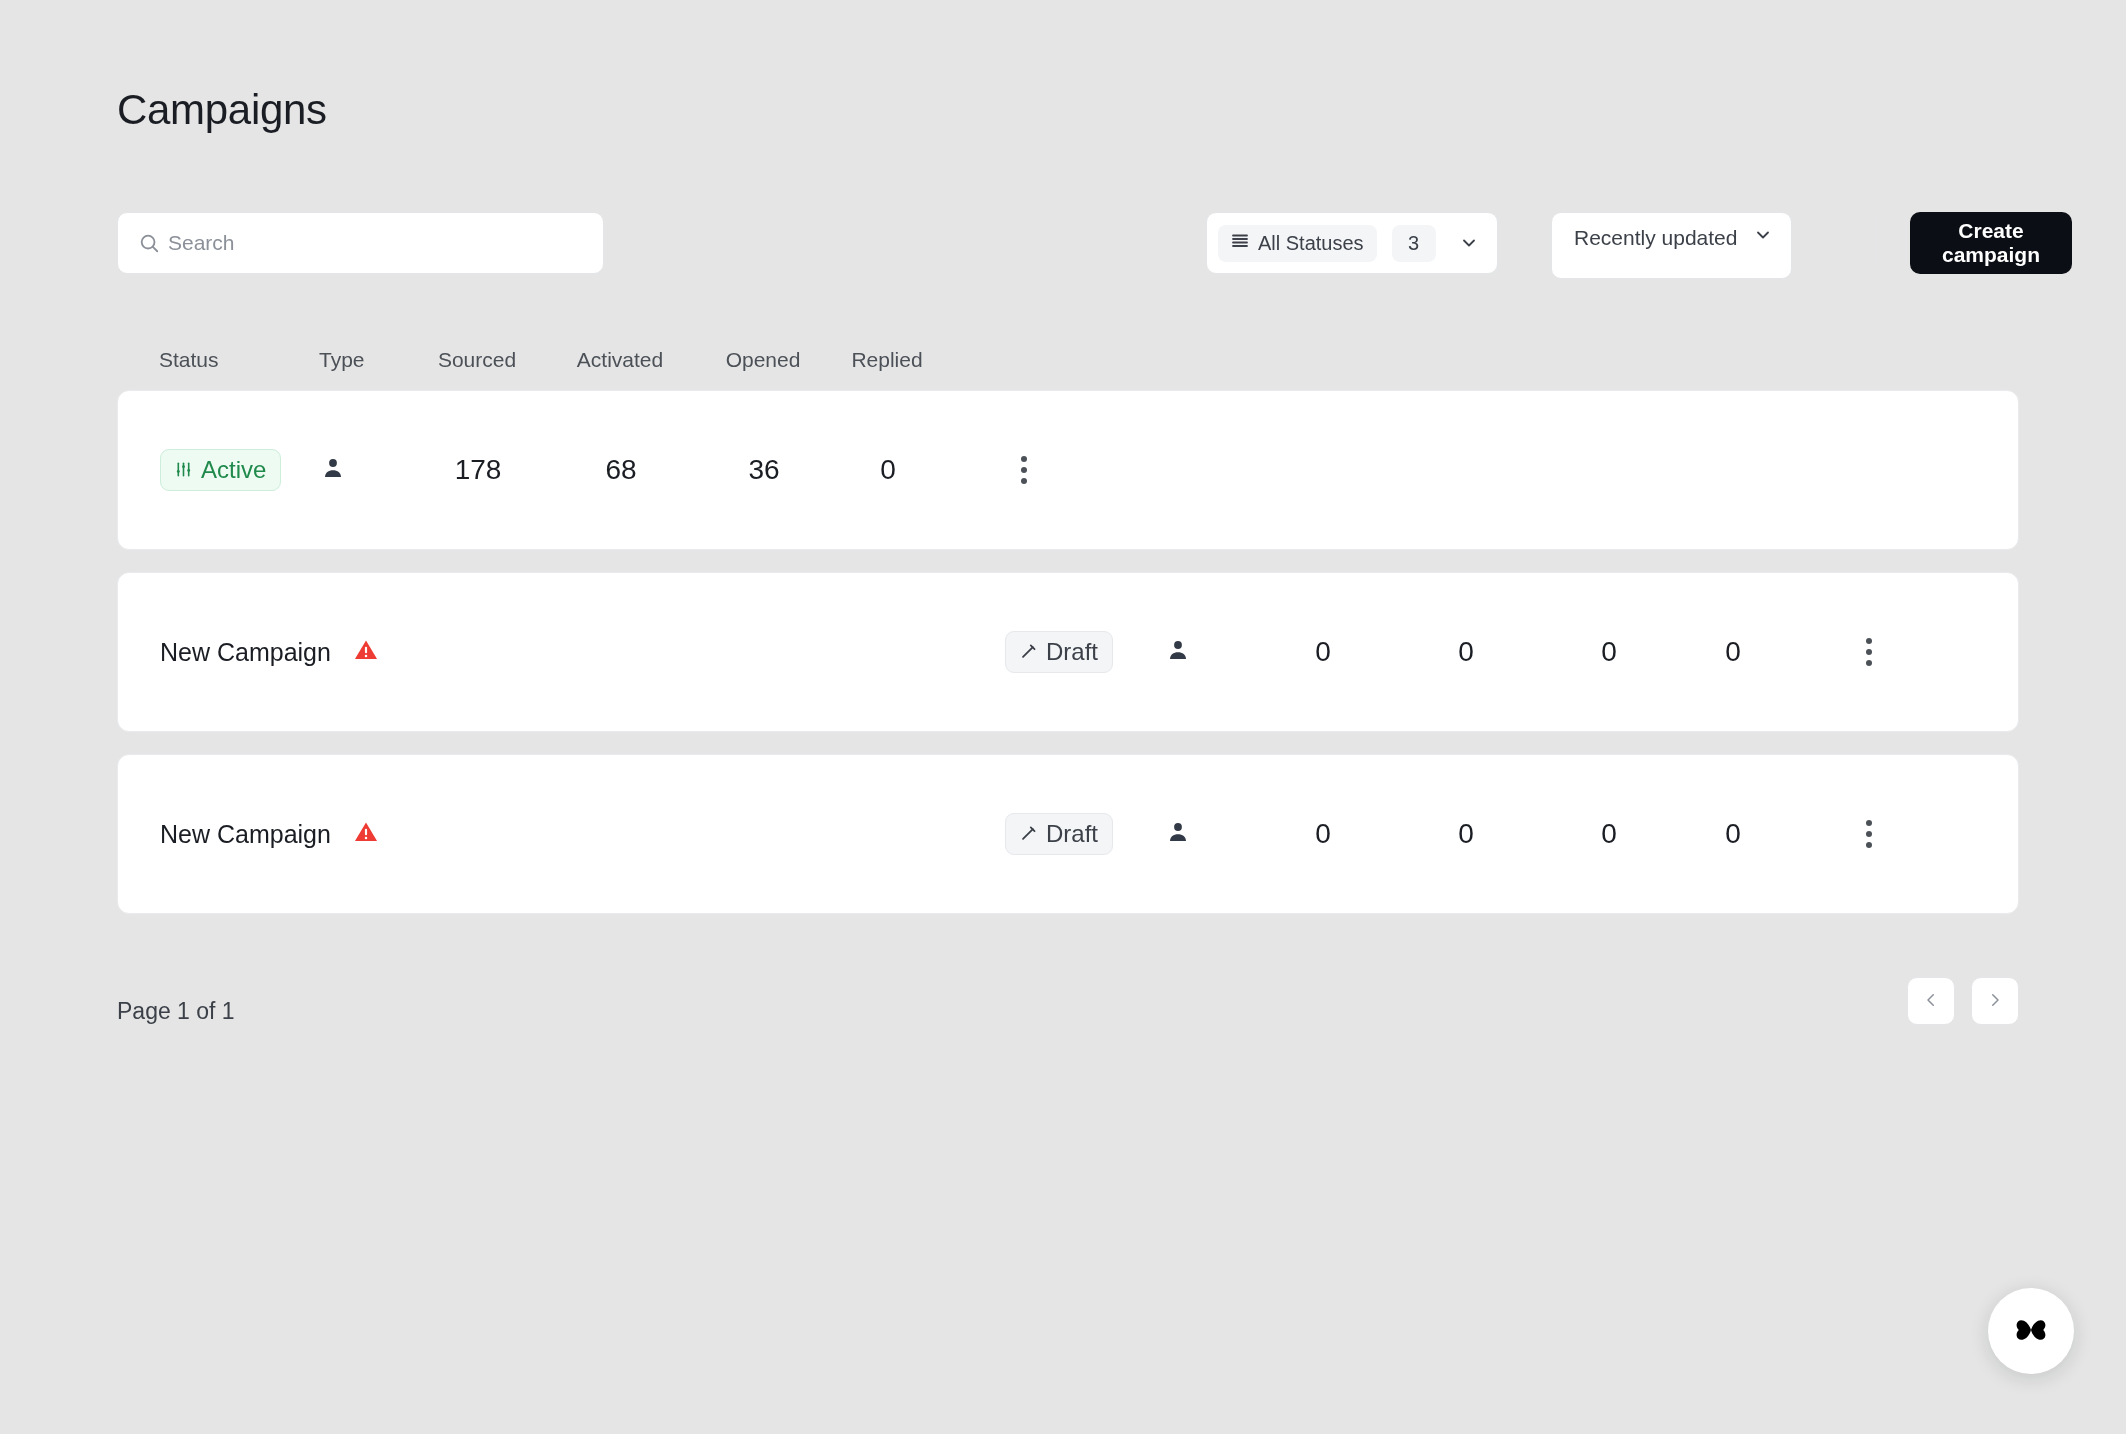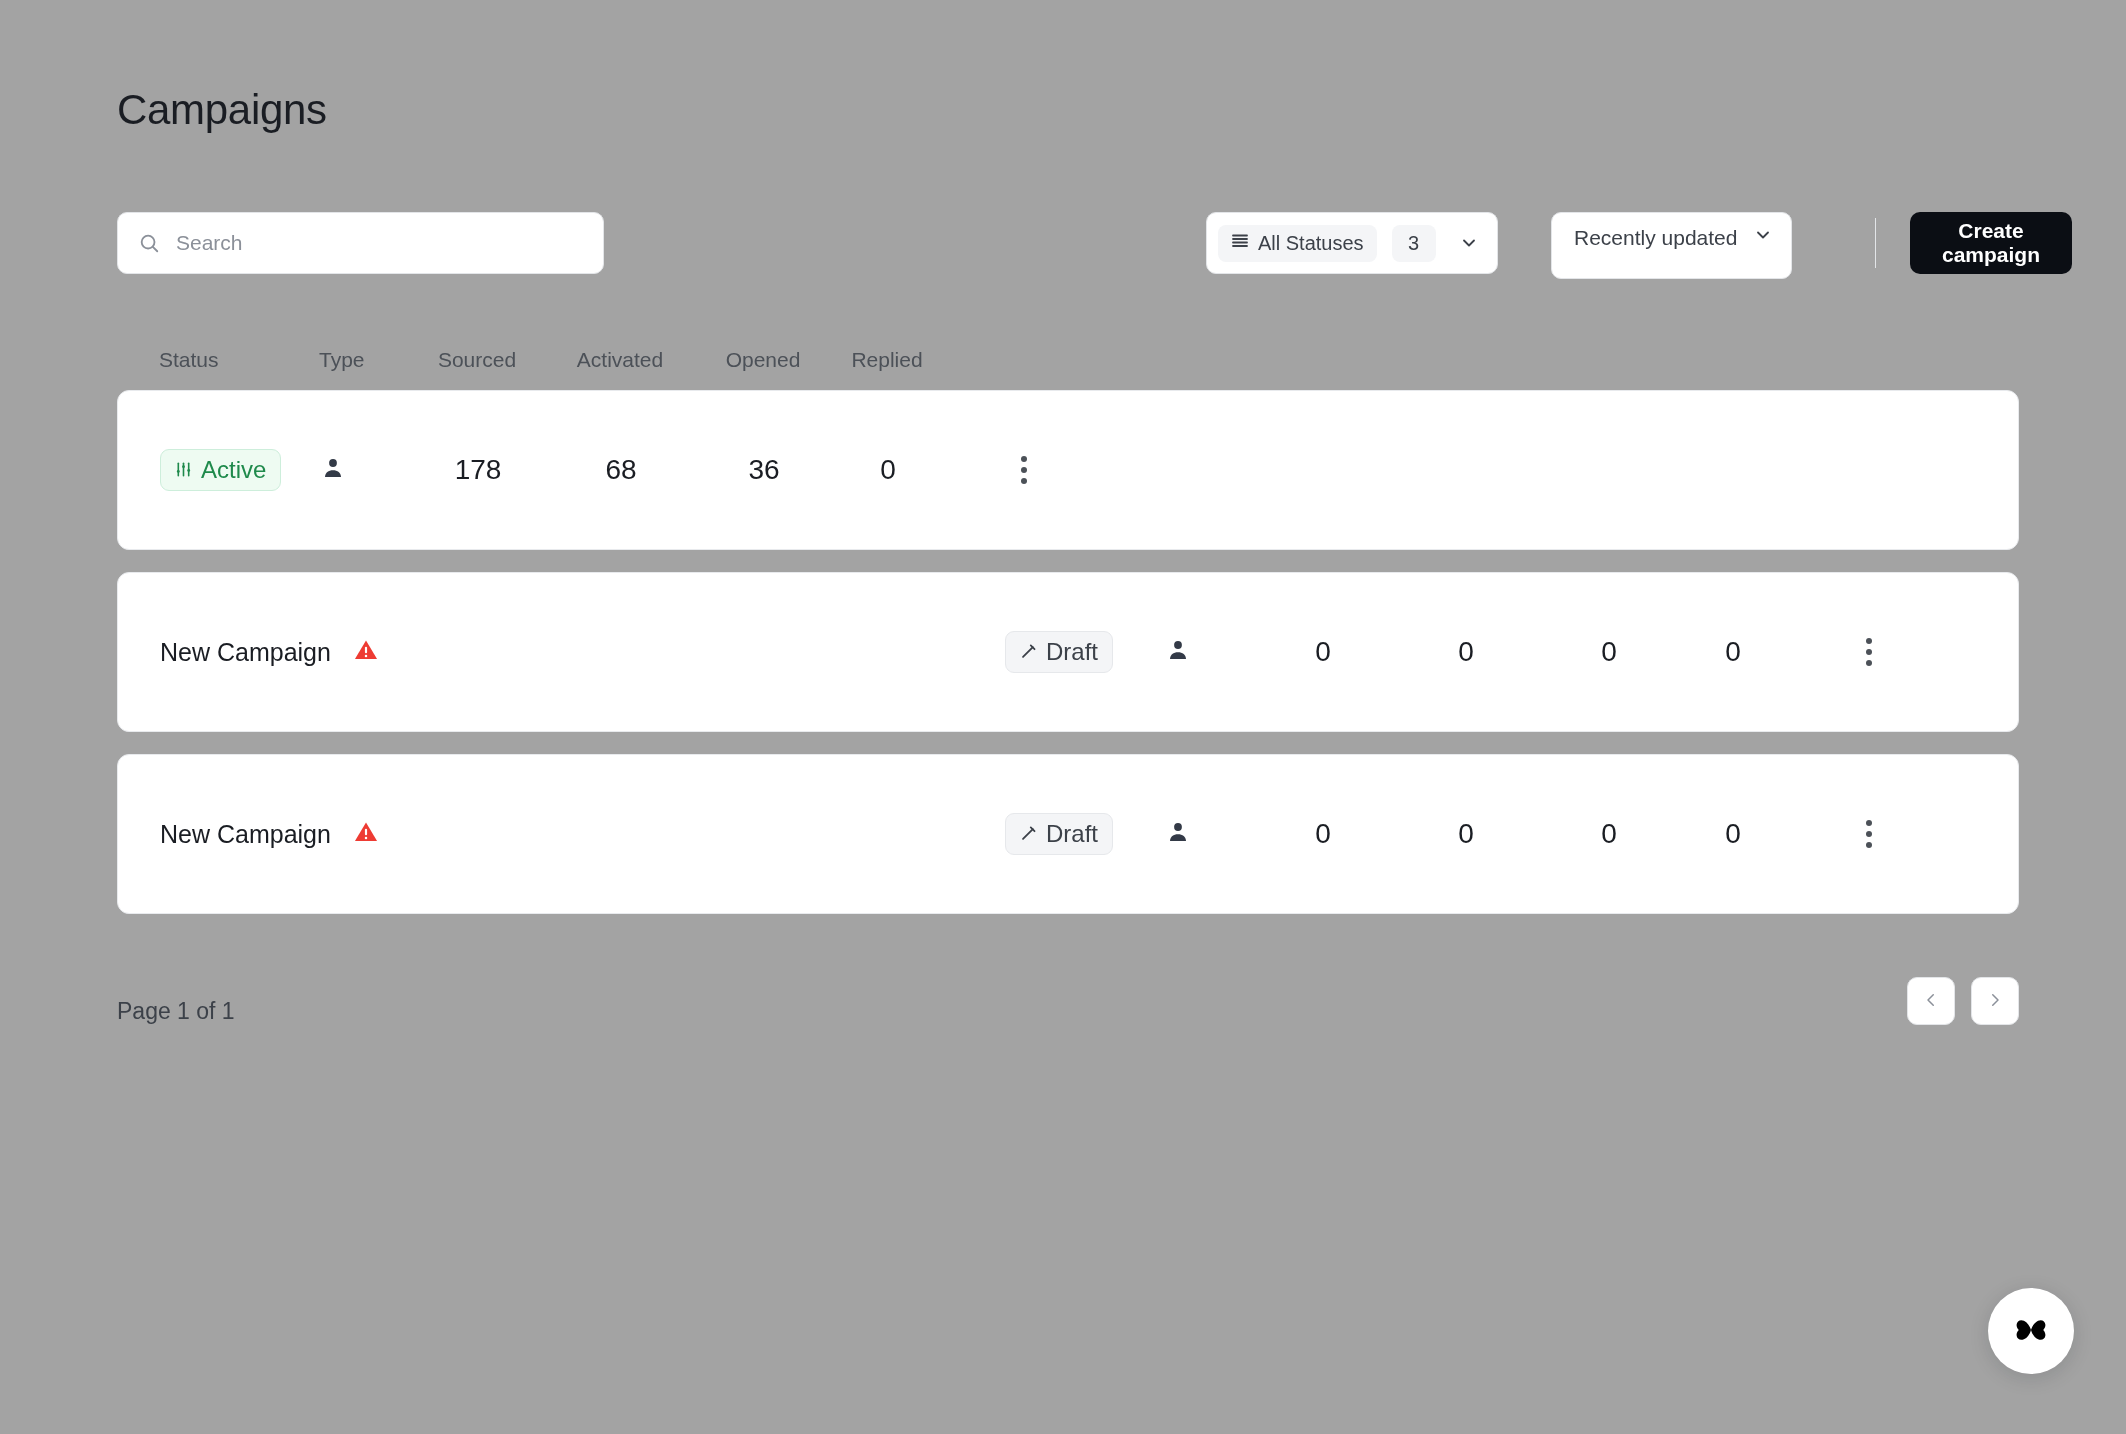--- a/index.html
+++ b/index.html
@@ -9,21 +9,21 @@
     height: 1434px;
     background: #ffffff;
     font-family: "Liberation Sans", sans-serif;
     -webkit-font-smoothing: antialiased;
   }
 
   .page {
     position: relative;
     width: 2126px;
     height: 1434px;
-    background: #a3a3a3;
+    background: #e5e5e5;
     overflow: hidden;
   }
 
   
   .page-title {
     position: absolute;
     left: 117px;
     top: 86px;
     font-size: 42px;
     font-weight: 400;
@@ -45,21 +45,21 @@
     left: 0;
     top: 0;
     width: 487px;
     height: 62px;
     border: 1px solid #e3e5e8;
     border-radius: 10px;
     background: #fff;
     display: flex;
     align-items: center;
     padding: 0 20px;
-    gap: 16px;
+    gap: 8px;
   }
   .search-box svg { display: block; flex: 0 0 auto; }
   .search-input {
     border: none;
     outline: none;
     font-family: "Liberation Sans", sans-serif;
     font-size: 21px;
     color: #1a1d23;
     background: transparent;
     width: 100%;

